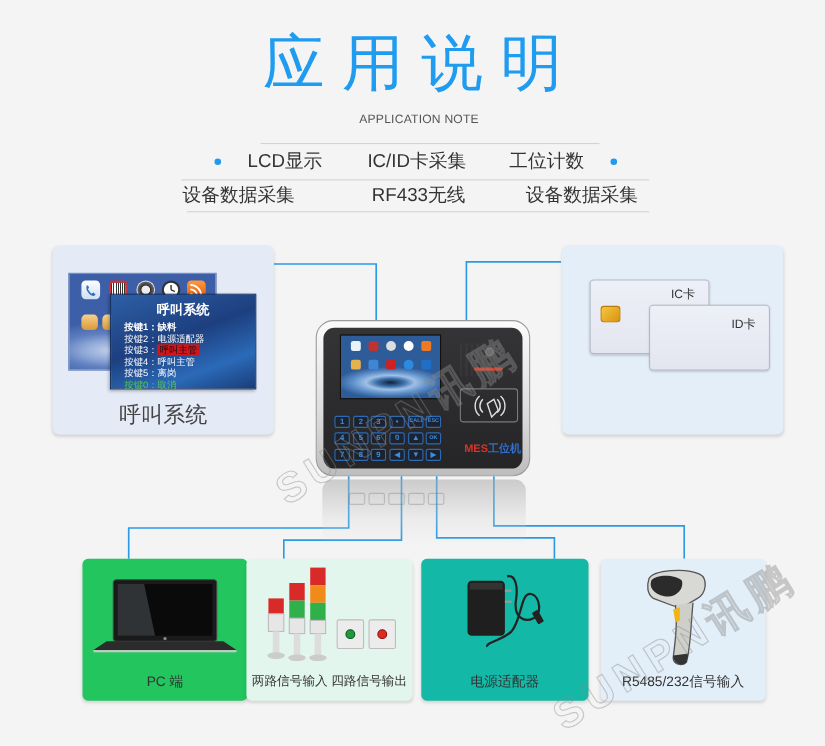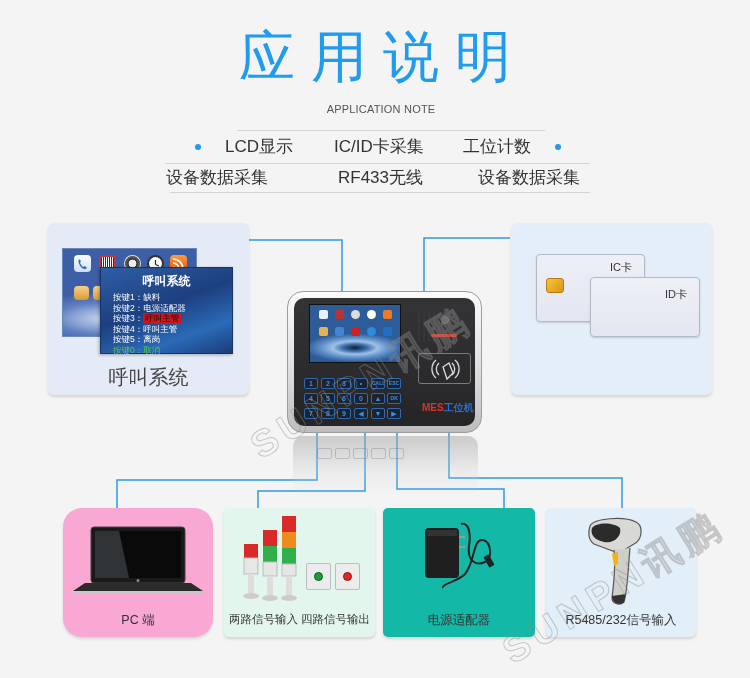--- a/index.html
+++ b/index.html
@@ -98,21 +98,21 @@
         </svg></div>
     <div class="app-icon" style="left:107px; top:6px; background:linear-gradient(#ff9a3c,#e0560f);"><svg width="17" height="17">
           <circle cx="4" cy="13" r="1.6" fill="#fff"></circle>
           <path d="M3 8 a6 6 0 0 1 6 6 M3 4 a10 10 0 0 1 10 10" stroke="#fff" stroke-width="1.6" fill="none"></path>
         </svg></div>
     <div class="app-icon" style="left:11px; top:37px; background:linear-gradient(#f7d08a,#d99a38); width:15px; height:14px;"></div>
     <div class="app-icon" style="left:30px; top:37px; background:linear-gradient(#f7d08a,#d99a38); width:12px; height:14px;"></div>
   </div>
   <div class="front-screen">
     <div class="front-title">呼叫系统</div>
-    <div class="menu-line" style="top:24px;"><span>按键1：</span><span class="mv">缺料</span></div>
+    <div class="menu-line" style="top:24px;font-weight:bold;"><span>按键1：</span><span class="mv">缺料</span></div>
     <div class="menu-line" style="top:34.5px;"><span>按键2：</span><span class="mv">电源适配器</span></div>
     <div class="menu-line red" style="top:45px;"><span>按键3：</span><span class="mv">呼叫主管</span></div>
     <div class="menu-line" style="top:55.5px;"><span>按键4：</span><span class="mv">呼叫主管</span></div>
     <div class="menu-line" style="top:66px;"><span>按键5：</span><span class="mv">离岗</span></div>
     <div class="menu-line green" style="top:76.5px;"><span>按键0：</span><span class="mv">取消</span></div>
   </div>
   <div class="panel-label" style="top:141px; font-size:20px;">呼叫系统</div>
 </div>
 
 <div class="panel" style="left:511px; top:223px; width:201px; height:172px; background:#e3eef8;">
@@ -178,21 +178,21 @@
           <path d="M17 6 a12 12 0 0 0 0 18"></path>
         <path d="M33 9 a8 8 0 0 1 0 12"></path>
           <path d="M36 6 a12 12 0 0 1 0 18"></path>
         <path d="M24 13 l6 -4 l4 10 l-6 6 z"></path>
       </g>
     </svg>
   </div>
   <div class="brand"><span style="color:#d9342b;">MES</span><span style="color:#2f6fd0;">工位机</span></div>
 </div>
 
-<div class="bpanel" style="left:63px; width:150px; background:#f9a8d4;border-radius:19px;">
+<div class="bpanel" style="left:75px; width:150px; background:#22c55e;">
   <svg class="abs" style="left:8px; top:16px;" width="134" height="70" viewBox="0 0 134 70">
     <rect x="20" y="3" width="94" height="56" rx="3" fill="#1a1a1a" stroke="#444"></rect>
     <rect x="24" y="7" width="86" height="47" fill="#0a0a0a"></rect>
     <polygon points="24,7 48,7 58,54 24,54" fill="#3a3d40" opacity="0.8"></polygon>
     <circle cx="67" cy="56.5" r="1.5" fill="#888"></circle>
     <polygon points="14,59 120,59 132,67 2,67" fill="#2b2b2b"></polygon>
     <rect x="2" y="67" width="130" height="2" fill="#c8c8c8"></rect>
   </svg>
   <div class="panel-label">PC 端</div>
 </div>

